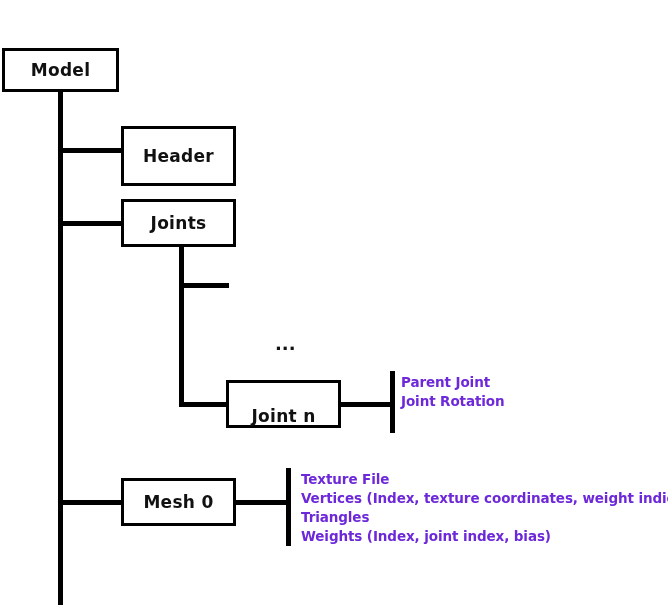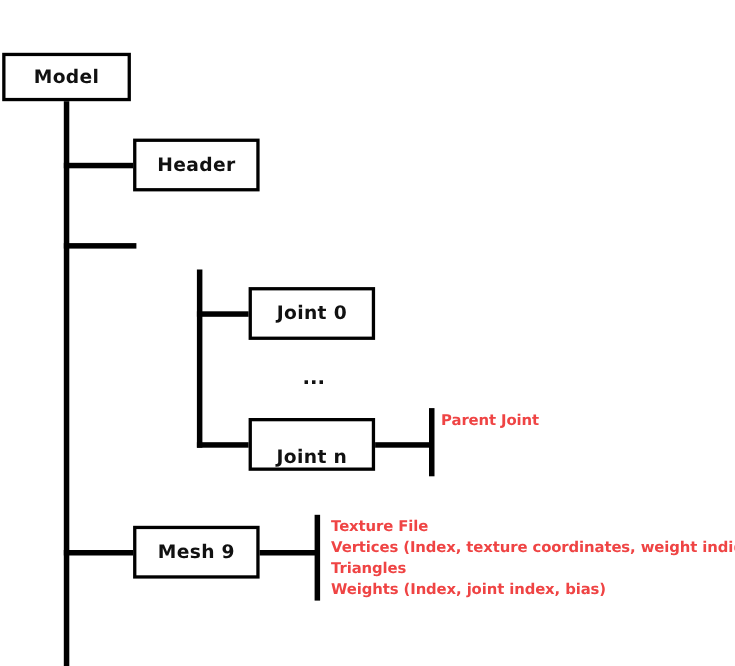--- a/index.html
+++ b/index.html
@@ -59,21 +59,21 @@
   }
   
   .attr-list {
     position: absolute;
     z-index: 3;
   }
   .attr-line {
     font-family: "DejaVu Sans", sans-serif;
     font-size: 13.5px;
     font-weight: bold;
-    color: #ef4444;
+    color: #6d28d9;
     white-space: nowrap;
     line-height: 19px;
     letter-spacing: -0.1px;
   }
   .ellipsis {
     position: absolute;
     font-family: "DejaVu Sans", sans-serif;
     font-size: 18px;
     font-weight: bold;
     color: #111111;
@@ -105,42 +105,43 @@
   <div class="line-h" style="left:337px; top:358px; width:57px;"></div>
   <div class="attr-bar" style="left:390px; top:327px; height:62px;"></div>
 
   <div class="line-h" style="left:232px; top:456px; width:58px;"></div>
   <div class="attr-bar" style="left:286px; top:424px; height:78px;"></div>
 
   <div class="node-box" style="left:2px; top:4px; width:117px; height:44px;">
     <span class="node-label">Model</span>
   </div>
 
-  <div class="node-box" style="left:121px; top:82px; width:115px; height:48px;text-align:center;">
+  <div class="node-box" style="left:121px; top:82px; width:115px; height:60px;text-align:center;">
     <span class="node-label">Header</span>
   </div>
 
+  <div class="node-box" style="left:121px; top:155px; width:115px; height:48px;">
+    <span class="node-label">Joints</span>
+  </div>
 
-  <div class="node-box" style="left:226px; top:217px; width:115px; height:48px;">
-    <span class="node-label">Joint  0</span>
-  </div>
 
   <div class="ellipsis" style="left:275px; top:291px;">...</div>
 
   <div class="node-box" style="left:226px; top:336px; width:115px; height:48px;align-items:flex-end;">
     <span class="node-label">Joint  n</span>
   </div>
 
   <div class="node-box" style="left:121px; top:434px; width:115px; height:48px;">
-    <span class="node-label">Mesh 9</span>
+    <span class="node-label">Mesh 0</span>
   </div>
 
 
   <div class="attr-list" style="left:401px; top:329px;">
     <div class="attr-line">Parent Joint</div>
+    <div class="attr-line">Joint Rotation</div>
   </div>
 
   <div class="attr-list" style="left:301px; top:426px;">
     <div class="attr-line">Texture File</div>
     <div class="attr-line">Vertices  (Index, texture coordinates, weight indices)</div>
     <div class="attr-line">Triangles</div>
     <div class="attr-line">Weights (Index, joint index, bias)</div>
   </div>
 
 </div>

